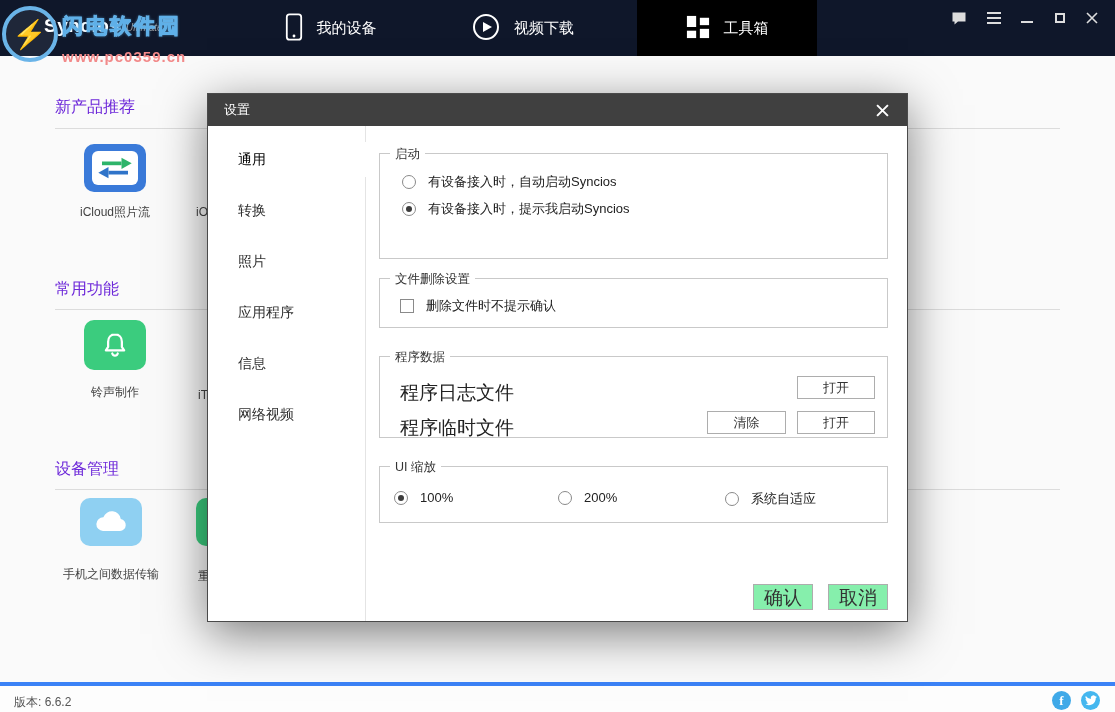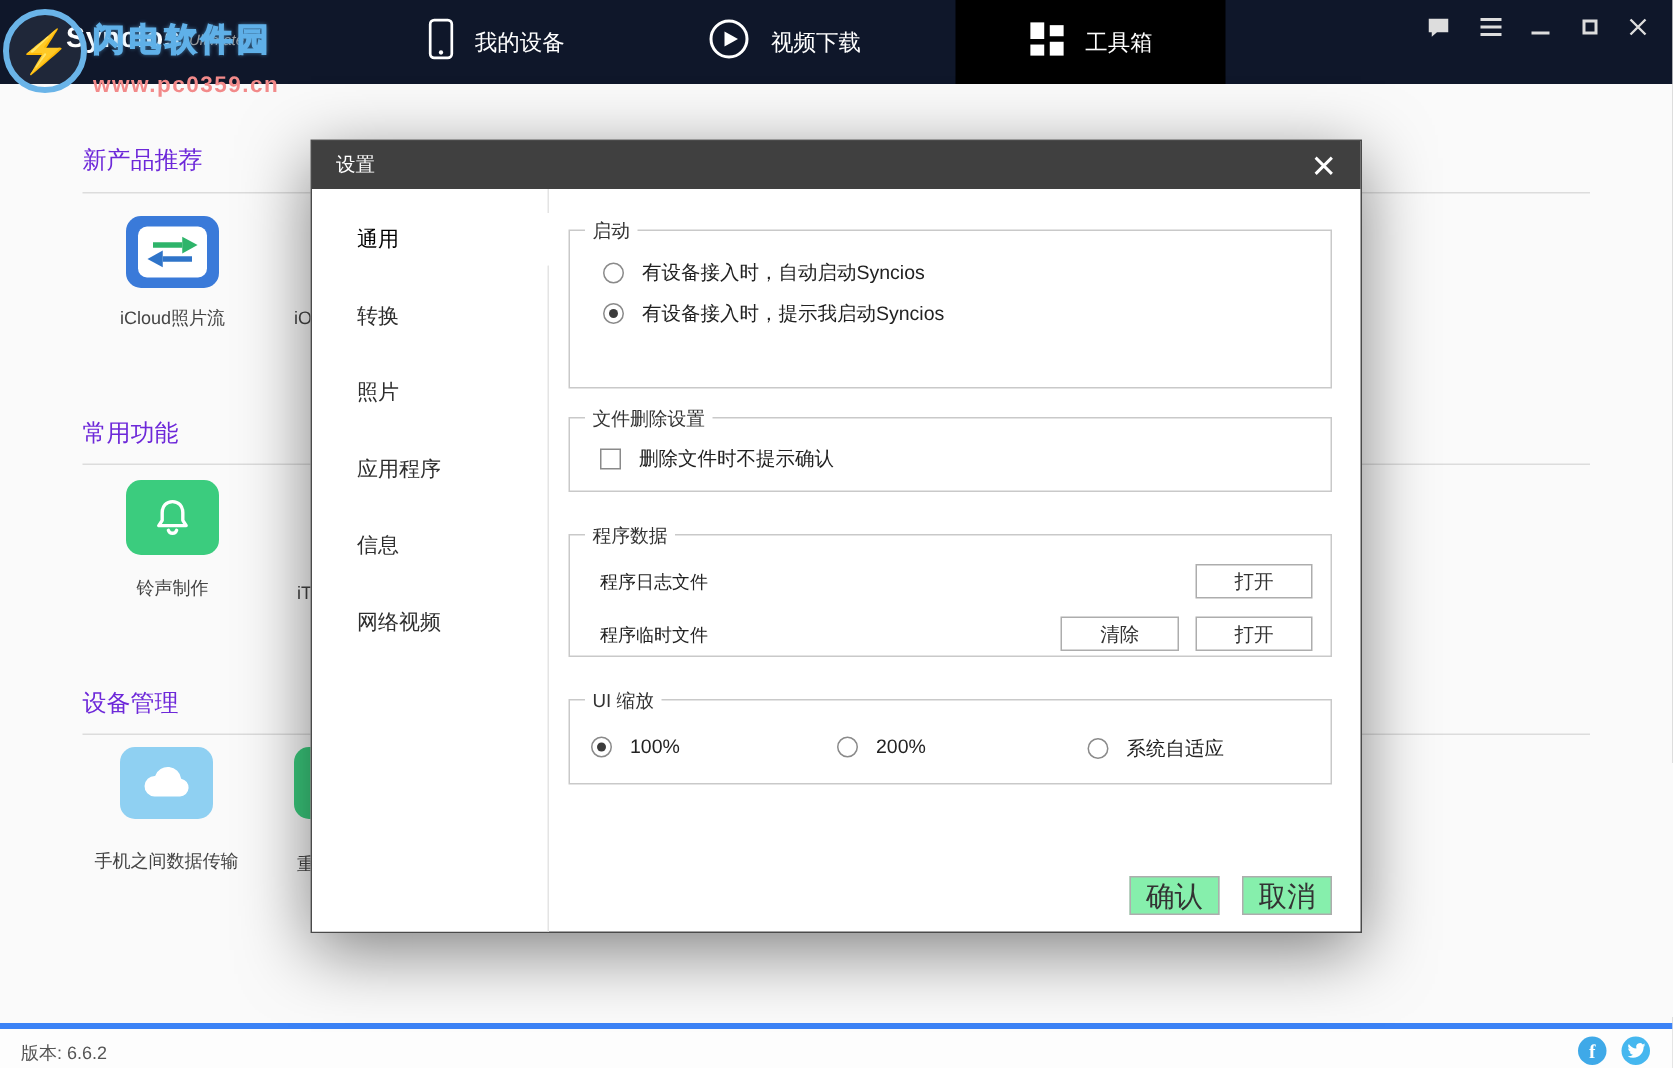--- a/index.html
+++ b/index.html
@@ -56,21 +56,21 @@
   .nav-item { height:35px; line-height:35px; padding-left:30px; font-size:14px; color:#2e2e2e; cursor:pointer;margin-top:16px; }
   .nav-item.selected { position:relative; z-index:2; background:#fff; box-shadow:1px 0 0 #fff; color:#000; }
   .dlg-content { position:absolute; left:158px; top:0; right:0; bottom:0; }
   .group { position:absolute; left:13px; width:509px; border:1px solid #c9c9c9; background:#fff; }
   .g1 { top:27px; height:106px; } .g2 { top:152px; height:50px; } .g3 { top:230px; height:82px; } .g4 { top:340px; height:57px; }
   .legend { position:absolute; top:-8px; left:10px; background:#fff; padding:0 5px; font-size:12.5px; color:#333; }
   .opt { position:absolute; display:flex; align-items:center; gap:12px; font-size:13px; color:#222; cursor:pointer; }
   .radio { width:14px; height:14px; border:1px solid #8a8a8a; border-radius:50%; background:#fff; position:relative; flex:none; }
   .radio.checked::after { content:""; position:absolute; left:3px; top:3px; width:6px; height:6px; border-radius:50%; background:#3c3c3c; }
   .checkbox { width:14px; height:14px; border:1px solid #8a8a8a; background:#fff; flex:none; }
-  .pd-label { position:absolute; left:20px; font-size:12px; color:#222;font-family:Liberation Serif, serif; }
+  .pd-label { position:absolute; left:20px; font-size:19px; color:#222;font-family:Liberation Serif, serif; }
   .btn { position:absolute; height:23px; background:#fff; border:1px solid #adadad; font-size:13px; color:#333; font-family:"Liberation Sans", sans-serif; cursor:pointer; }
   .btn-foot { position:absolute; width:60px; height:26px; top:458px; background:#86efac; border:1px solid #adadad; font-size:19px; color:#333; font-family:"Liberation Sans", sans-serif; cursor:pointer; }
 </style>
 </head>
 <body>
 
 <div class="screen">
 
   <div class="titlebar">
     <div class="logo">Syncios</div>

